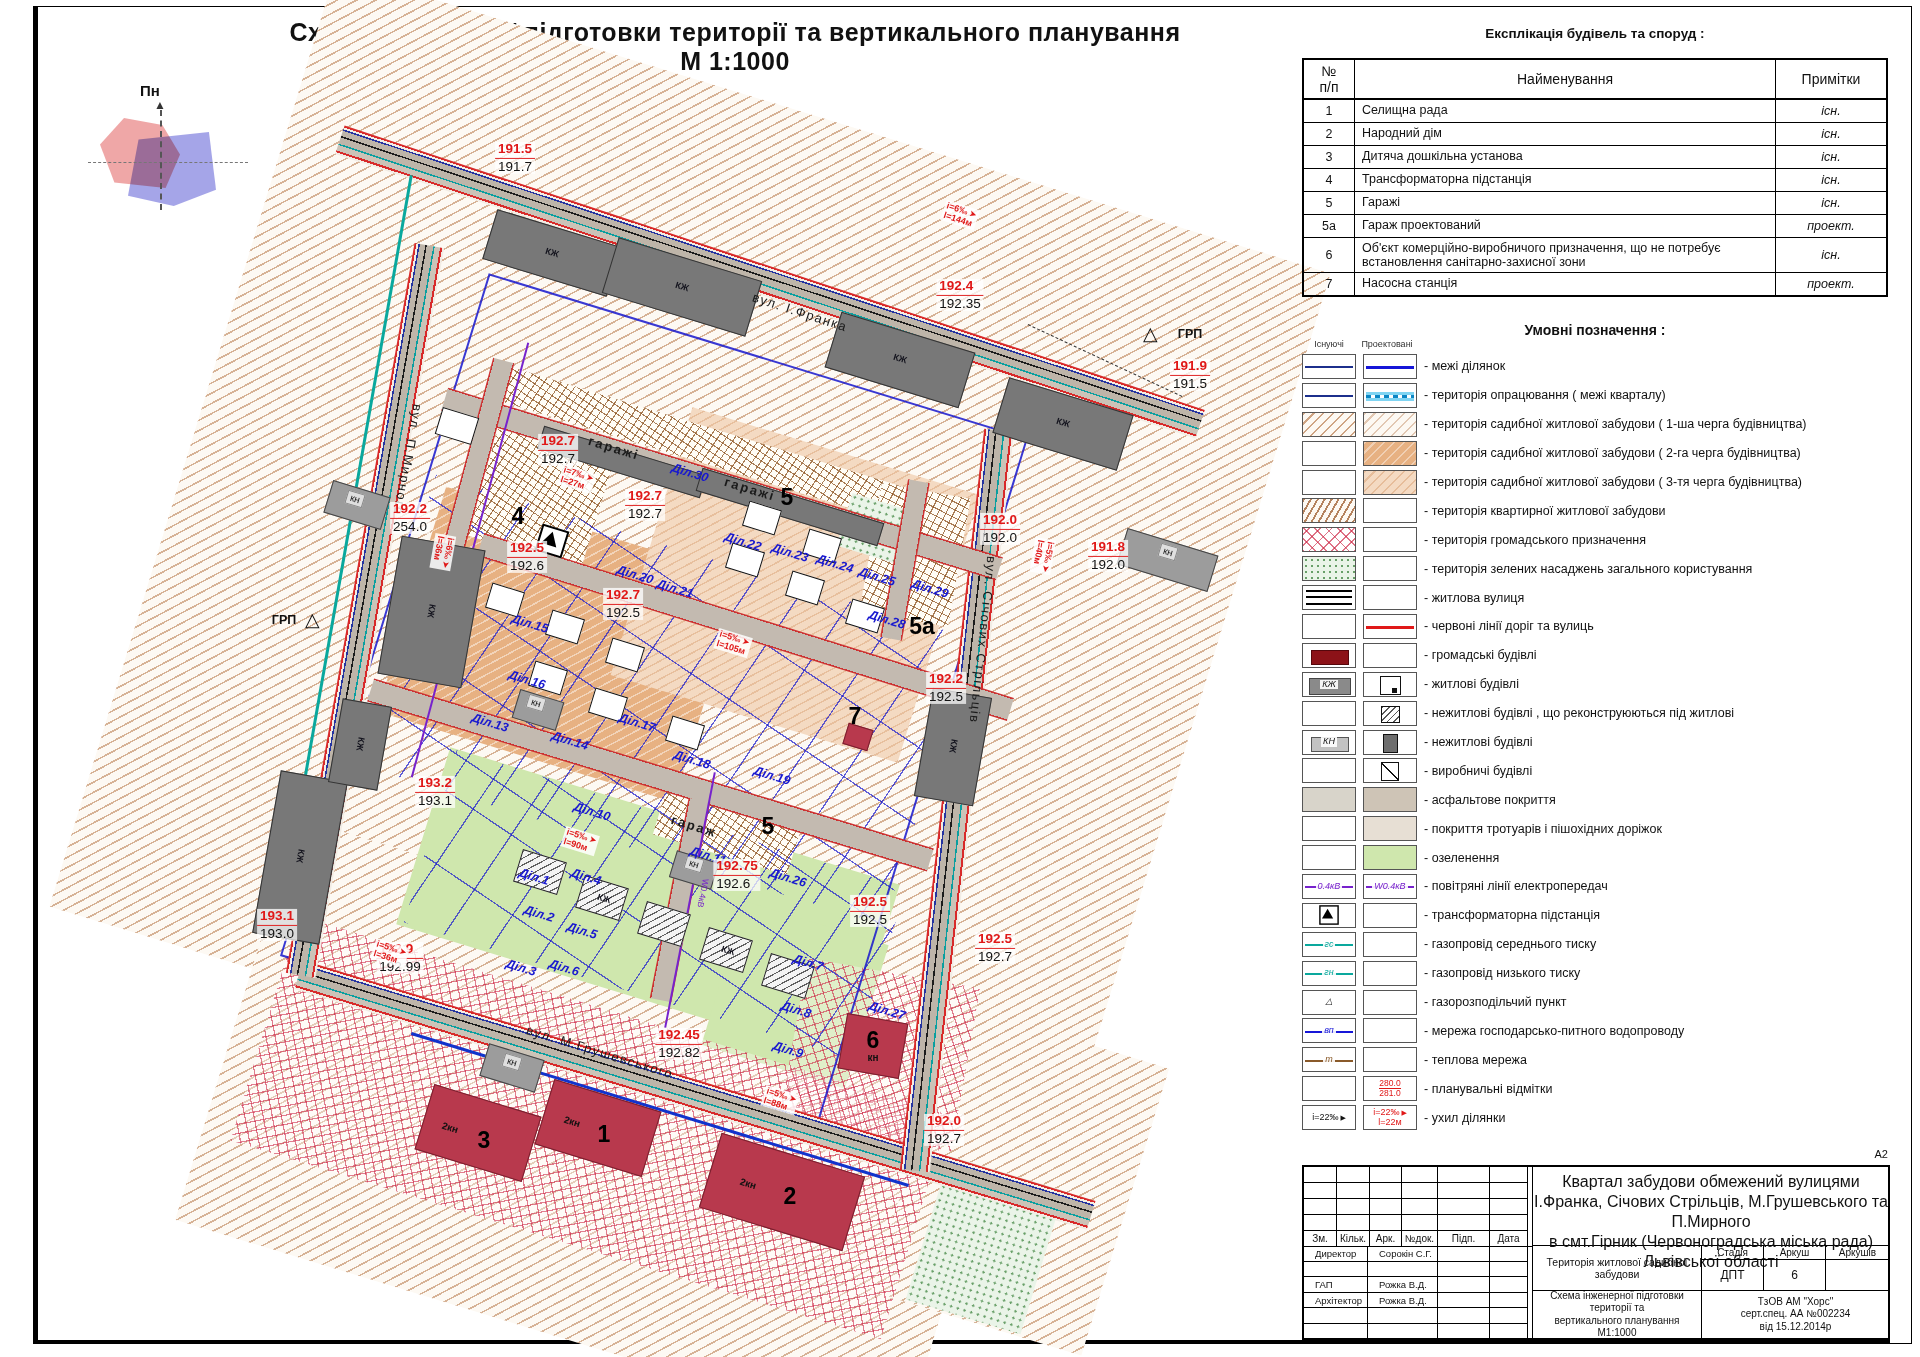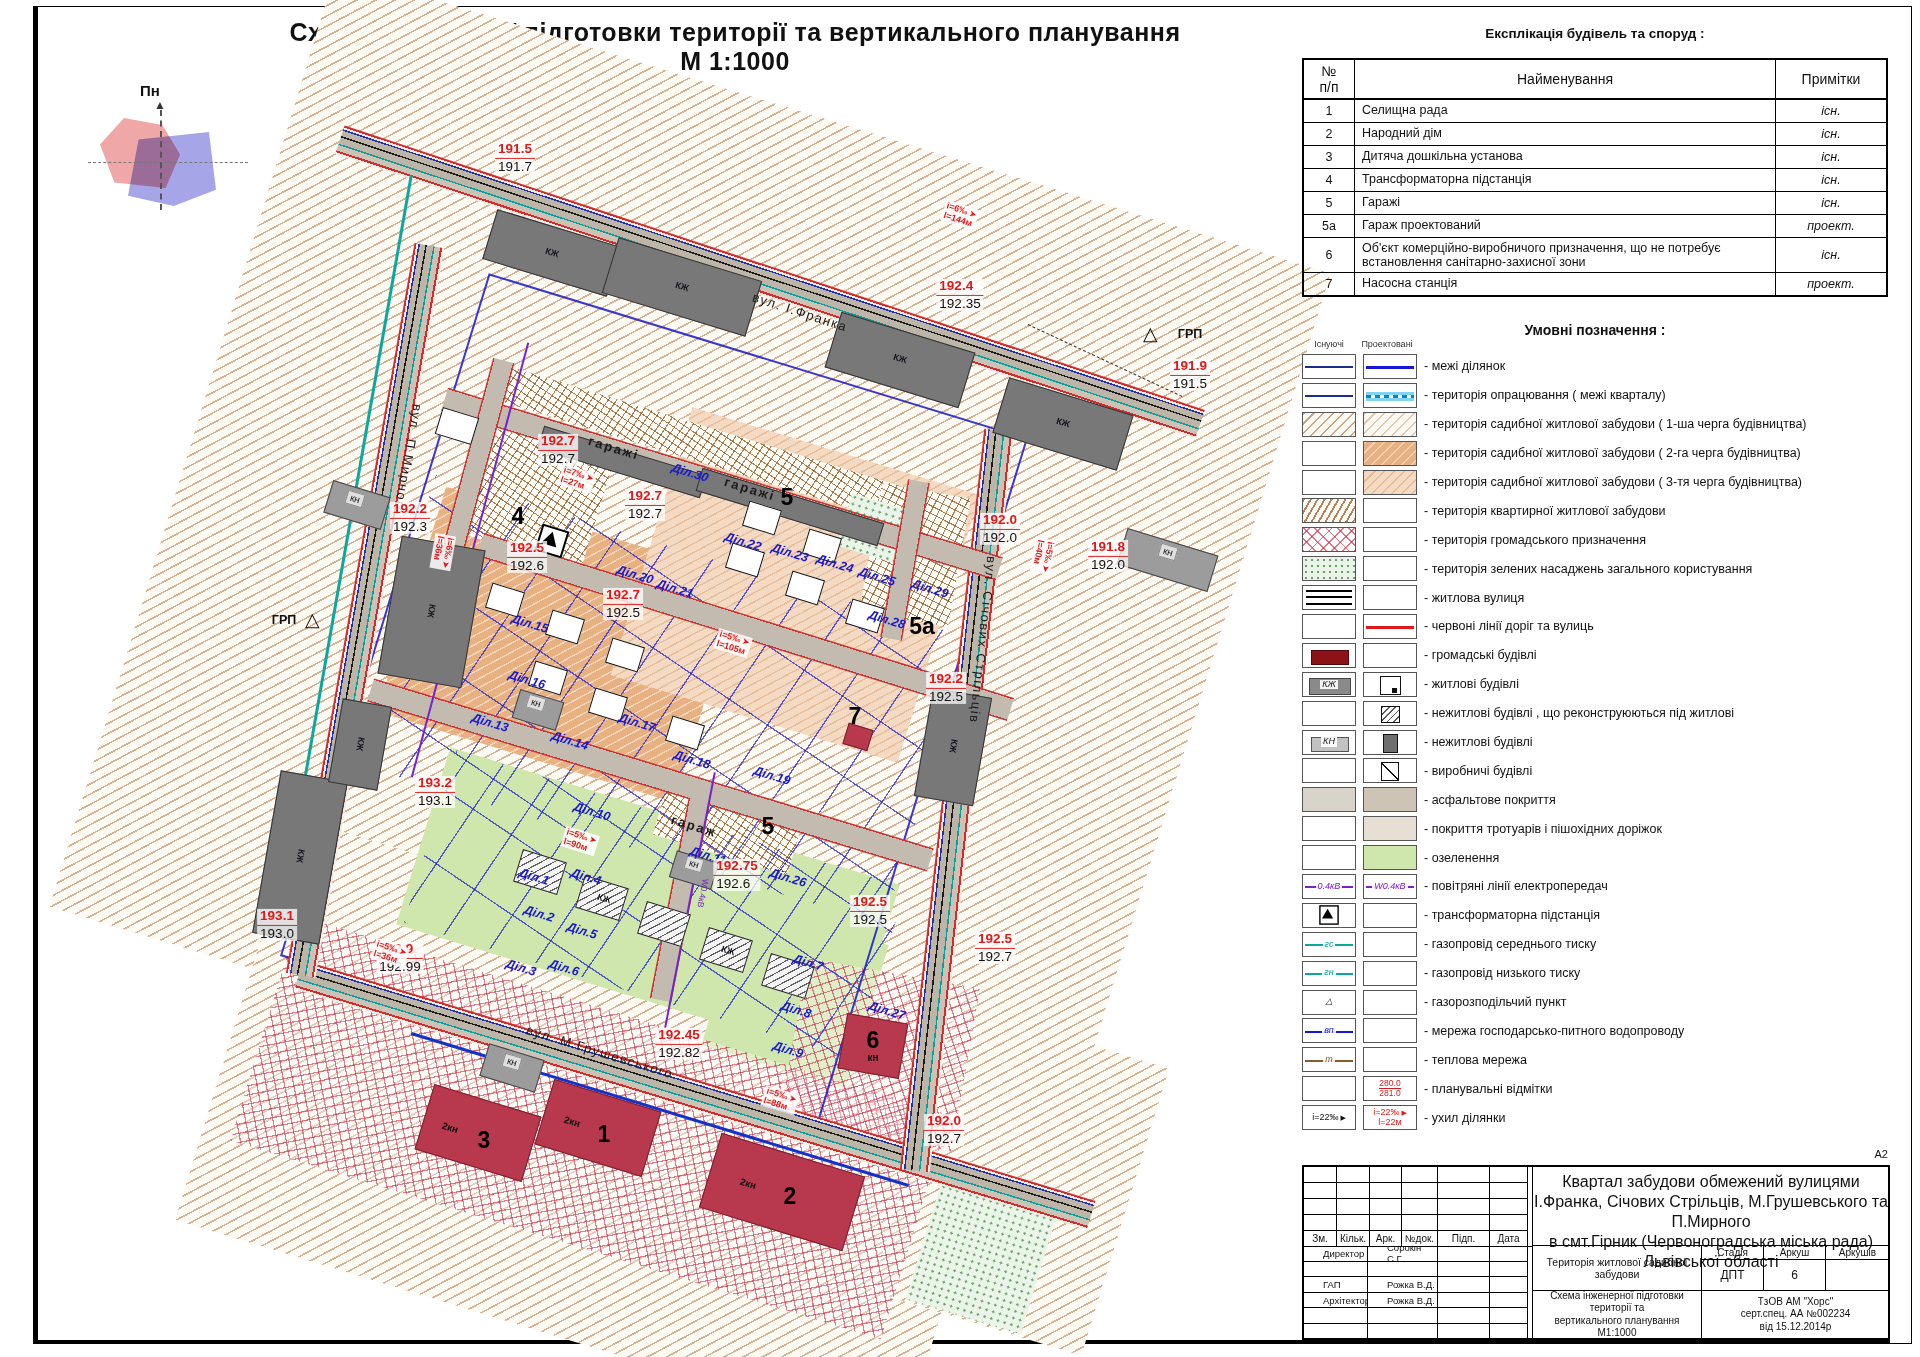--- a/index.html
+++ b/index.html
@@ -124,21 +124,21 @@
   .b-slope-ex .tx::after{content:" \25B6";font-size:7px;}
   .b-slope-pr .tx{color:#e01818;font-style:normal;}
   .b-slope-pr .tx .s1::after{content:" \25B6";font-size:7px;color:#e01818;}
   
   .tb{left:1302px;top:1165px;width:588px;height:175px;border:2px solid #000;box-sizing:border-box;font-size:10.5px;}
   .tb-rev{position:absolute;left:0;top:0;width:228px;height:64px;display:grid;grid-template-columns:33px 33px 32px 36px 52px 38px;grid-auto-rows:16px;}
   .tb-rev div{border-right:1px solid #000;border-bottom:1px solid #000;}
   .tb-revhead{position:absolute;left:0;top:64px;width:228px;height:15px;display:grid;grid-template-columns:33px 33px 32px 36px 52px 38px;border-bottom:1.5px solid #000;}
   .tb-revhead div{border-right:1px solid #000;font-size:10px;display:flex;align-items:center;justify-content:center;}
   .tb-roles{position:absolute;left:0;top:79px;width:228px;height:94px;display:grid;grid-template-columns:64px 70px 52px 38px;grid-auto-rows:15.6px;}
-  .tb-roles div{border-right:1px solid #000;border-bottom:1px solid #000;font-size:9.5px;display:flex;align-items:center;padding-left:19px;overflow:hidden;}
+  .tb-roles div{border-right:1px solid #000;border-bottom:1px solid #000;font-size:9.5px;display:flex;align-items:center;padding-left:11px;overflow:hidden;}
   .tb-right{position:absolute;left:228px;top:0;width:356px;height:171px;border-left:1.5px solid #000;}
   .tb-doc{position:absolute;left:0;top:0;width:356px;height:31px;border-bottom:1px solid #000;display:flex;align-items:center;justify-content:center;font-weight:bold;font-size:12px;}
   .tb-project{position:absolute;left:0;top:31px;width:356px;height:47px;border-bottom:1.5px solid #000;display:flex;align-items:center;justify-content:center;text-align:center;font-size:16px;white-space:pre-line;line-height:1.25;}
   .tb-object{position:absolute;left:0;top:78px;width:168px;height:46px;border-bottom:1px solid #000;display:flex;align-items:center;justify-content:center;text-align:center;font-size:10.5px;padding:0 4px;box-sizing:border-box;}
   .tb-sh{position:absolute;left:168px;top:78px;width:188px;height:15px;display:grid;grid-template-columns:62px 62px 64px;border-bottom:1px solid #000;box-sizing:border-box;border-left:1px solid #000;}
   .tb-sh div{border-right:1px solid #000;font-size:10px;display:flex;align-items:center;justify-content:center;}
   .tb-sv{position:absolute;left:168px;top:93px;width:188px;height:31px;display:grid;grid-template-columns:62px 62px 64px;border-bottom:1px solid #000;box-sizing:border-box;border-left:1px solid #000;}
   .tb-sv div{border-right:1px solid #000;font-size:12px;display:flex;align-items:center;justify-content:center;}
   .tb-drawing{position:absolute;left:0;top:124px;width:168px;height:47px;display:flex;align-items:center;justify-content:center;text-align:center;font-size:10px;white-space:pre-line;line-height:1.25;padding:0 4px;box-sizing:border-box;}
   .tb-firm{position:absolute;left:168px;top:124px;width:188px;height:47px;border-left:1px solid #000;display:flex;align-items:center;justify-content:center;text-align:center;font-size:10px;white-space:pre-line;line-height:1.25;box-sizing:border-box;}
@@ -635,21 +635,21 @@
     <div class="elev" style="left: 960px; top: 295px;">
       <span class="r">192.4</span>
       <span class="b">192.35</span>
     </div>
     <div class="elev" style="left: 1190px; top: 375px;">
       <span class="r">191.9</span>
       <span class="b">191.5</span>
     </div>
     <div class="elev" style="left: 410px; top: 518px;">
       <span class="r">192.2</span>
-      <span class="b">192.3</span>
+      <span class="b">254.0</span>
     </div>
     <div class="elev" style="left: 527px; top: 557px;">
       <span class="r">192.5</span>
       <span class="b">192.6</span>
     </div>
     <div class="elev" style="left: 558px; top: 450px;">
       <span class="r">192.7</span>
       <span class="b">192.7</span>
     </div>
     <div class="elev" style="left: 645px; top: 505px;">

